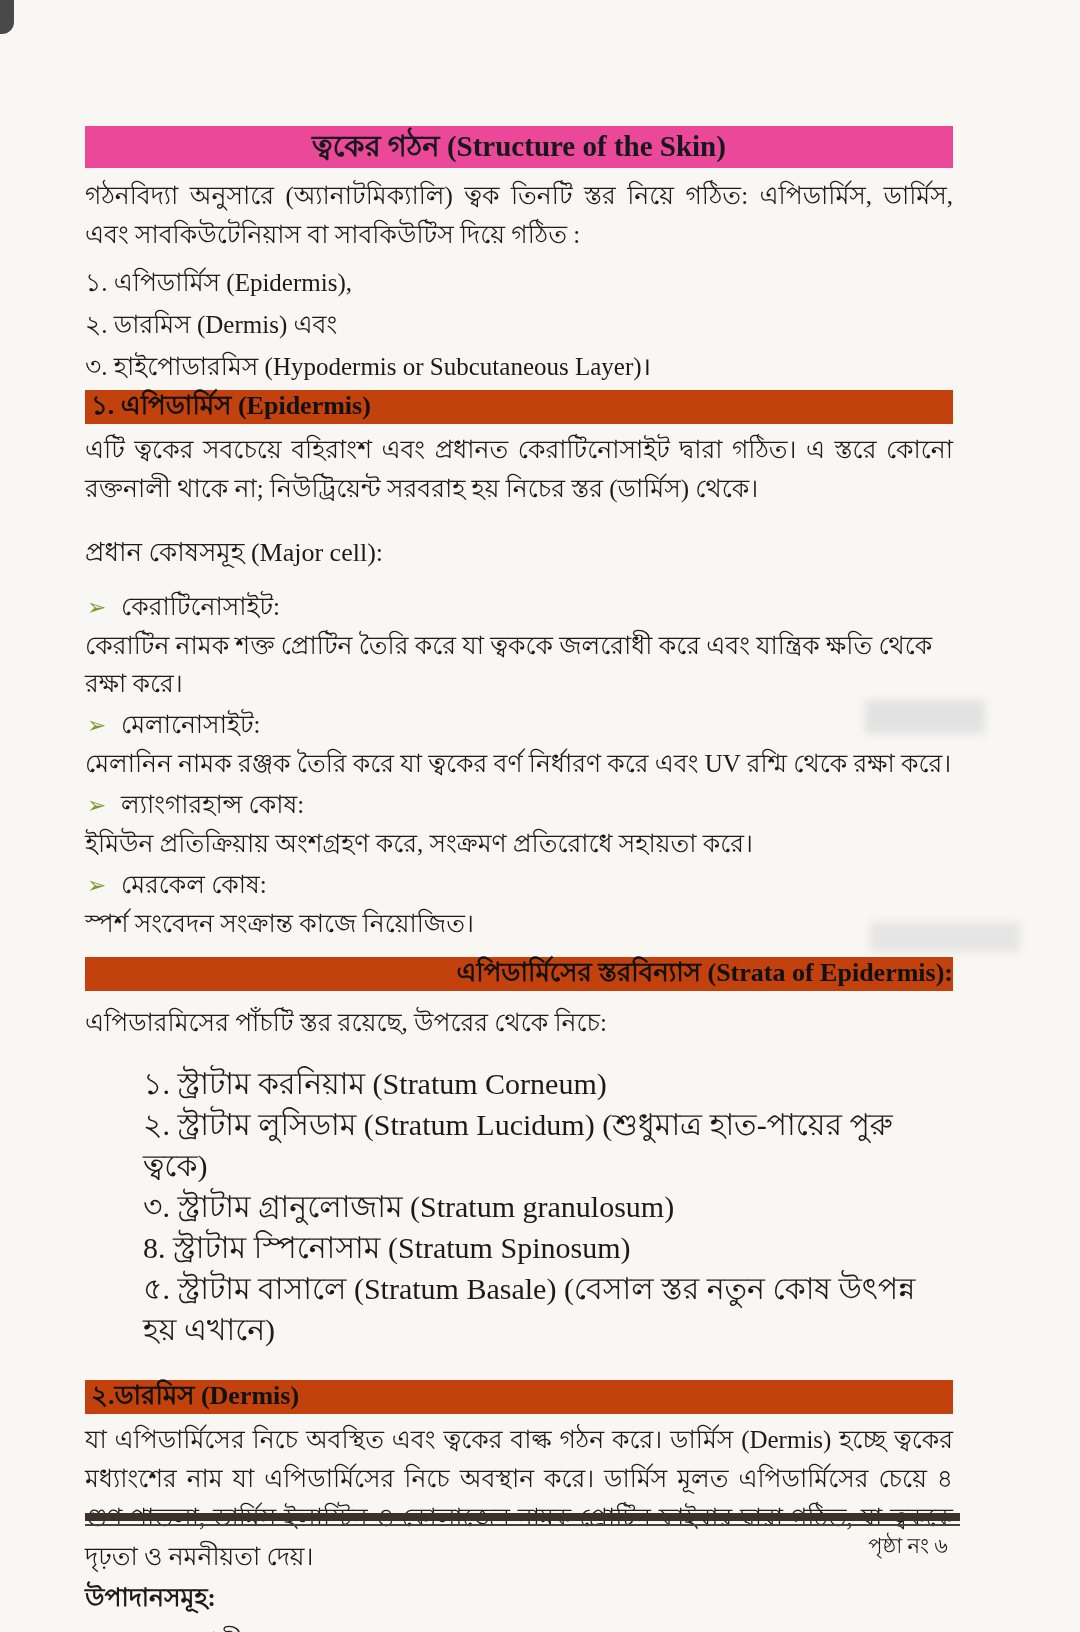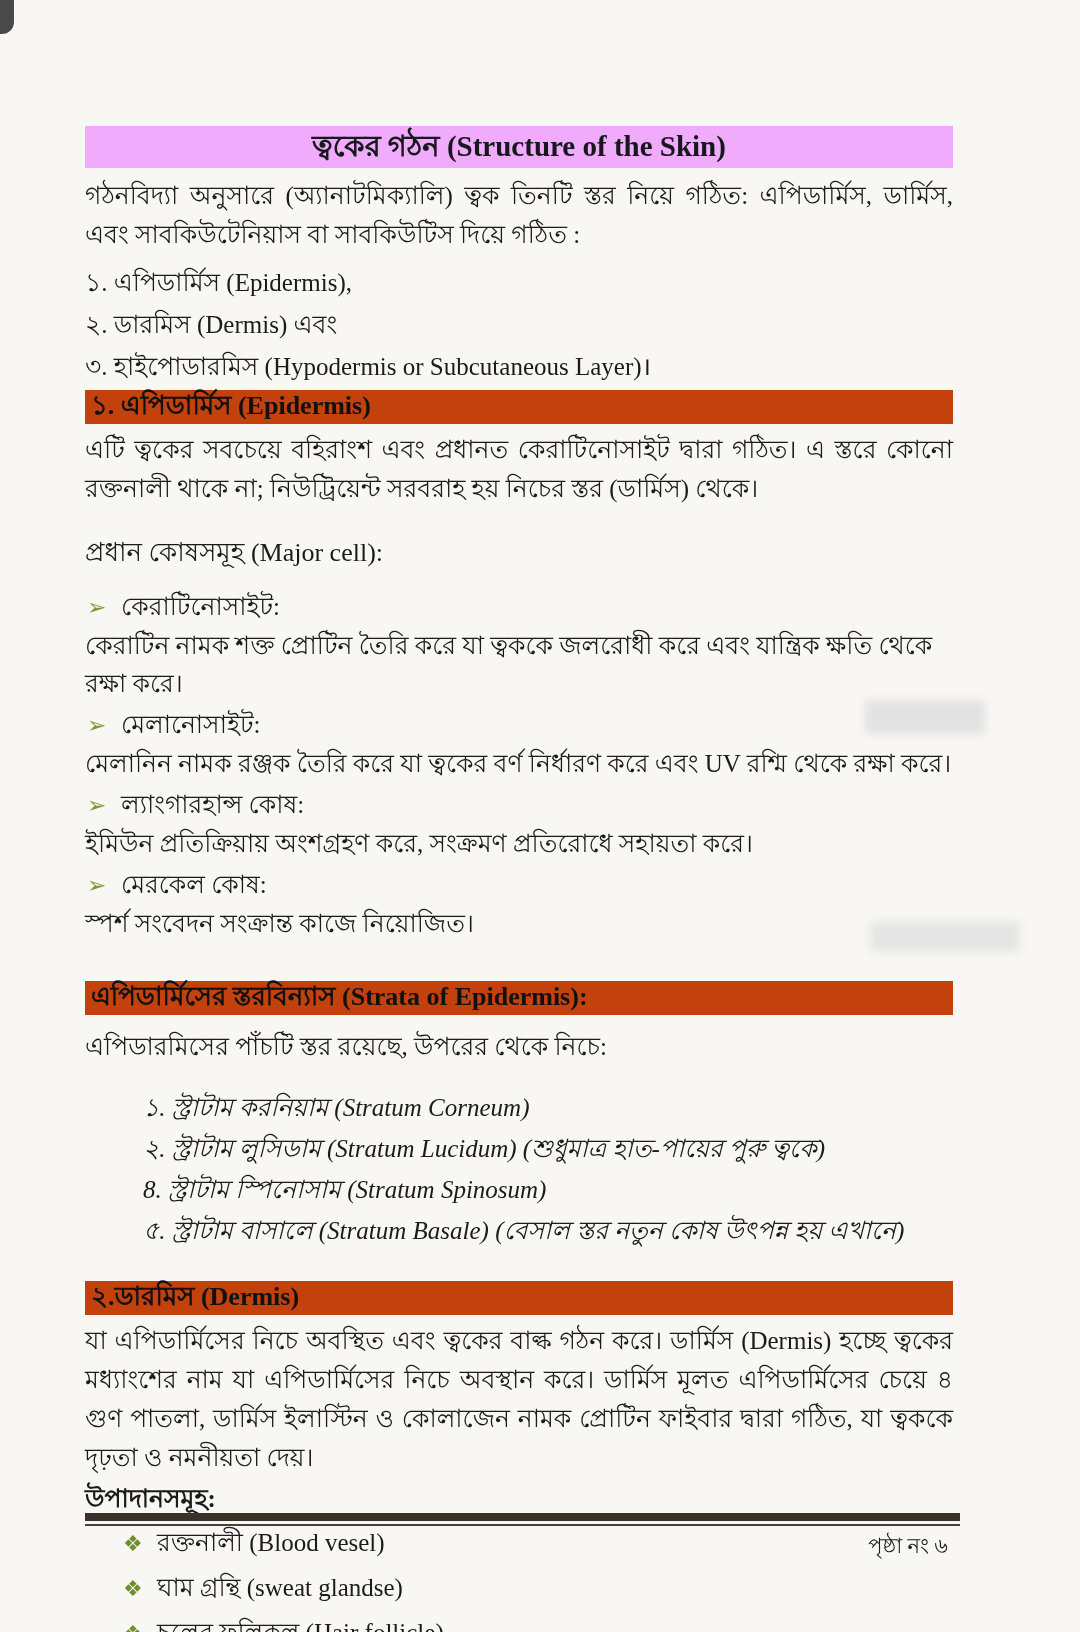--- a/index.html
+++ b/index.html
@@ -30,21 +30,21 @@
   }
   .bleed-2 {
     position:absolute; right:60px; top:922px;
     width:150px; height:30px;
     background:#b9bcc0; opacity:.30; filter:blur(4px);
   }
   .content {
     position:absolute; left:85px; top:126px; width:868px;
   }
   .title-bar {
-    background:#f0abfc;
+    background:#ec4899;
     height:42px;
     display:flex; align-items:center; justify-content:center;
     margin-bottom:8px;
   }
   .title-bar .t {
     font-weight:bold; font-size:29px; color:#16181c;
   }
   .para {
     font-size:25px; line-height:39px;
     text-align:justify;
@@ -55,21 +55,21 @@
     font-size:25px; line-height:42px;
   }
   .green-bar {
     background:#c2410c;
     height:34px;
     display:flex; align-items:center;
     padding-left:6px;
     margin-bottom:6px;
   }
   .green-bar .t { font-weight:bold; font-size:26px; color:#111; }
-  .sect-gap-md { margin-top:38px; }
+  .sect-gap-md { margin-top:14px;justify-content:flex-end; }
   .sect-gap-lg { margin-top:30px; }
   .subheading {
     font-weight:normal; font-size:26px; line-height:38px;
     margin-top:26px; margin-bottom:16px;
   }
   .bullet-line {
     display:flex; align-items:baseline;
     font-size:25px; line-height:38px;
     margin-top:3px;
   }
@@ -80,23 +80,22 @@
   .bullet-line .bname { font-weight:normal; }
   .bullet-desc {
     font-size:25px; line-height:38px;
     margin-bottom:3px;
   }
   .strata-intro {
     font-size:25px; line-height:40px;
     margin-top:12px; margin-bottom:20px;
   }
   .strata-list .li {
-    font-size:25px; line-height:41px;
+    font-size:30px; line-height:41px;
     padding-left:58px;
-    font-style:italic;
   }
   .comp-heading {
     font-weight:bold; font-size:25px; line-height:40px;
     margin-top:2px;
   }
   .diamond-list { margin-top:2px; }
   .diamond-list .li {
     display:flex; align-items:baseline;
     font-size:25px; line-height:44px;
     padding-left:38px;
@@ -172,20 +171,21 @@
 
     <div class="green-bar sect-gap-md">
       <span class="t">এপিডার্মিসের স্তরবিন্যাস (Strata of Epidermis):</span>
     </div>
 
     <p class="strata-intro">এপিডারমিসের পাঁচটি স্তর রয়েছে, উপরের থেকে নিচে:</p>
 
     <div class="strata-list">
       <div class="li">১.  স্ট্রাটাম করনিয়াম (Stratum Corneum)</div>
       <div class="li">২.  স্ট্রাটাম লুসিডাম (Stratum Lucidum) (শুধুমাত্র হাত-পায়ের পুরু ত্বকে)</div>
+      <div class="li">৩.  স্ট্রাটাম গ্রানুলোজাম (Stratum granulosum)</div>
       <div class="li">8.  স্ট্রাটাম স্পিনোসাম (Stratum Spinosum)</div>
       <div class="li">৫.  স্ট্রাটাম বাসালে (Stratum Basale) (বেসাল স্তর নতুন কোষ উৎপন্ন হয় এখানে)</div>
     </div>
 
     <div class="green-bar sect-gap-lg">
       <span class="t">২.ডারমিস (Dermis)</span>
     </div>
 
     <p class="para">যা এপিডার্মিসের নিচে অবস্থিত এবং ত্বকের বাল্ক গঠন করে। ডার্মিস (Dermis) হচ্ছে ত্বকের মধ্যাংশের নাম যা এপিডার্মিসের নিচে অবস্থান করে। ডার্মিস মূলত এপিডার্মিসের চেয়ে ৪ গুণ পাতলা, ডার্মিস ইলাস্টিন ও কোলাজেন নামক প্রোটিন ফাইবার দ্বারা গঠিত, যা ত্বককে দৃঢ়তা ও নমনীয়তা দেয়।</p>
 

